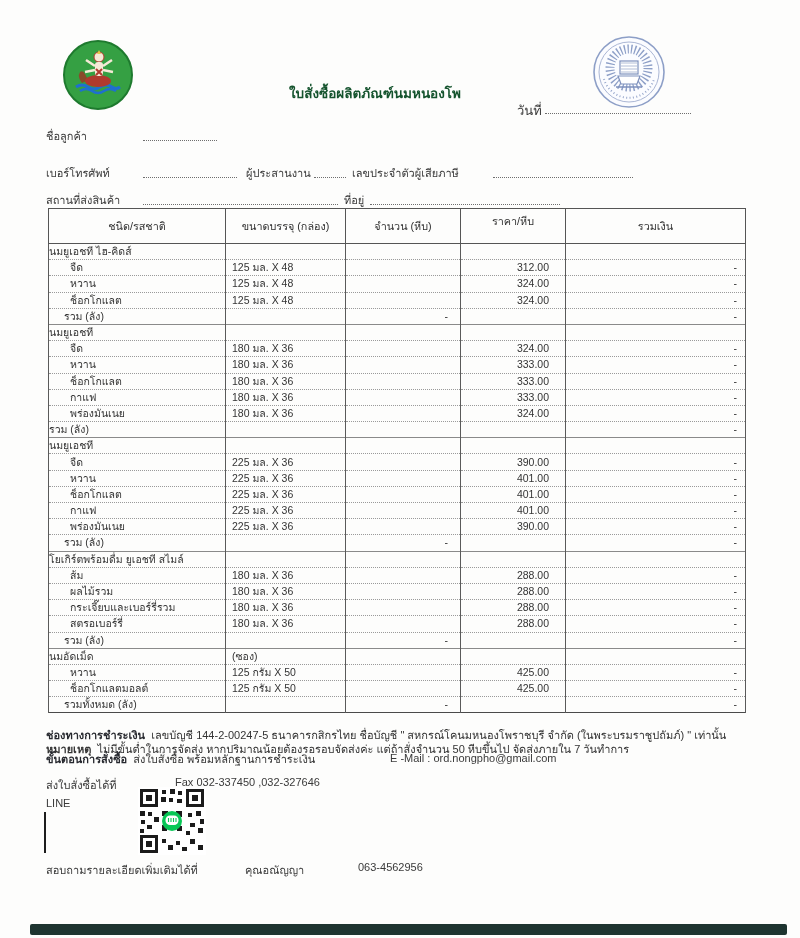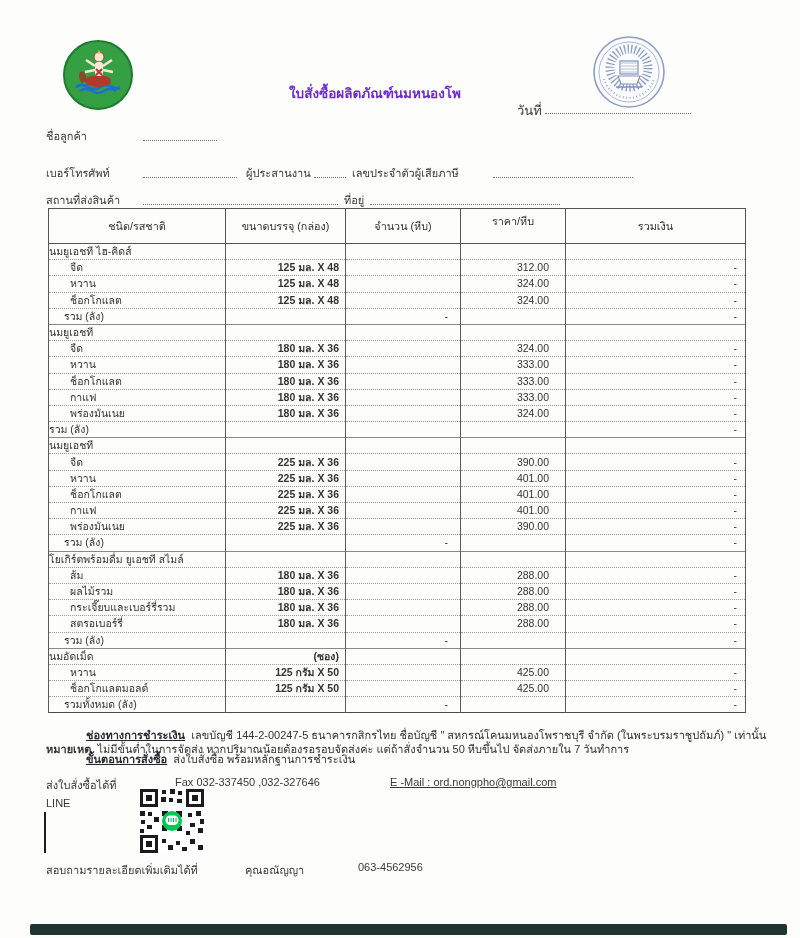--- a/index.html
+++ b/index.html
@@ -4,21 +4,21 @@
 <style>
   html,body{margin:0;padding:0;}
   body{
     width:800px;height:938px;position:relative;background:#fdfdfc;
     font-family:"Liberation Sans","DejaVu Sans",sans-serif;color:#3b3b3b;
     overflow:hidden;
   }
   .abs{position:absolute;white-space:nowrap;}
   .dots{position:absolute;border-bottom:1.3px dotted #6e6e6e;height:12px;}
   .lbl{font-size:11px;color:#3a3a3a;}
-  .title{font-size:13.5px;font-weight:bold;color:#6d28d9;transform:translateX(-50%);}
+  .title{font-size:13.5px;font-weight:bold;color:#14532d;transform:translateX(-50%);}
   
   table.order{
     position:absolute;left:48px;top:208px;width:697px;
     border-collapse:collapse;table-layout:fixed;
     font-size:10.5px;color:#333;
     border:1.6px solid #4a4a4a;
   }
   table.order col.c1{width:177px}
   table.order col.c2{width:120px}
   table.order col.c3{width:115px}
@@ -28,30 +28,30 @@
     height:30px;font-weight:normal;font-size:10.8px;color:#2f2f2f;
     border:1px solid #555;text-align:center;vertical-align:middle;padding:0 4px;
   }
   table.order th.top{vertical-align:top;padding-top:4px;}
   table.order td{
     height:15.2px;border-left:1px solid #5a5a5a;border-right:1px solid #5a5a5a;
     border-top:1px dotted #9a9a9a;padding:0 6px;line-height:1.05;overflow:hidden;
   }
   table.order tr.r-section td{border-top:1px solid #8a8a8a;}
   table.order td:nth-child(1){text-align:left;}
-  table.order td:nth-child(2){text-align:right;font-weight:bold;}
+  table.order td:nth-child(2){text-align:left;}
   table.order td:nth-child(3){text-align:right;padding-right:12px;}
   table.order td:nth-child(4){text-align:right;padding-right:16px;}
   table.order td:nth-child(5){text-align:right;padding-right:8px;}
   table.order tr.ind-0 td:nth-child(1){padding-left:0;}
   table.order tr.ind-1 td:nth-child(1){padding-left:15px;}
   table.order tr.ind-2 td:nth-child(1){padding-left:21px;}
   .note-line{font-size:11px;color:#333;}
   .b{font-weight:bold;}
-  .bu{font-weight:bold;text-decoration:underline;color:#26282e;margin-left:40px;}
+  .bu{font-weight:bold;color:#26282e;}
   .artifact-v{position:absolute;left:44px;top:812px;width:2px;height:41px;background:#1d1d1d;}
   .scanbar{position:absolute;left:30px;top:924px;width:757px;height:11px;background:#1e3430;border-radius:2px;}
 </style>
 </head>
 <body>
 
 <div class="abs" style="left:62px;top:39px;width:72px;height:72px;">
   <svg width="72" height="72" viewBox="0 0 72 72">
     <circle cx="36" cy="36" r="34" fill="#35a043" stroke="#1e7a2e" stroke-width="2"></circle>
     <path d="M14 48 q6 -4 12 0 q6 4 12 0 q6 -4 12 0 q4 3 8 0" stroke="#1f6fd0" stroke-width="3" fill="none"></path>
@@ -331,21 +331,21 @@
   <span class="bu">ช่องทางการชำระเงิน</span>&nbsp;
   <span>เลขบัญชี 144-2-00247-5 ธนาคารกสิกรไทย   ชื่อบัญชี " สหกรณ์โคนมหนองโพราชบุรี จำกัด  (ในพระบรมราชูปถัมภ์) " เท่านั้น</span>
 </div>
 <div class="abs note-line" style="left:46px;top:750px;">
   <span class="bu">ขั้นตอนการสั่งซื้อ</span>&nbsp;
   <span>ส่งใบสั่งซื้อ พร้อมหลักฐานการชำระเงิน</span>
 </div>
 
 <div class="abs lbl" style="left:46px;top:776px;">ส่งใบสั่งซื้อได้ที่</div>
 <div class="abs lbl" style="left:140px;top:776px;margin-left:35px;">Fax 032-337450 ,032-327646</div>
-<div class="abs lbl" style="left:390px;top:776px;text-decoration:underline;">E -Mail : ord.nongpho@gmail.com</div>
+<div class="abs lbl" style="left:390px;top:752px;">E -Mail : ord.nongpho@gmail.com</div>
 
 <div class="abs lbl" style="left:46px;top:797px;">LINE</div>
 <div class="artifact-v"></div>
 <div class="abs" style="left:138px;top:787px;width:68px;height:68px;">
   <svg width="68" height="68" viewBox="0 0 68 68">
     <rect width="68" height="68" fill="#ffffff"></rect>
     <g fill="#1b1b1b">
       <rect x="2" y="2" width="18" height="18"></rect>
         <rect x="48" y="2" width="18" height="18"></rect>
         <rect x="2" y="48" width="18" height="18"></rect>

